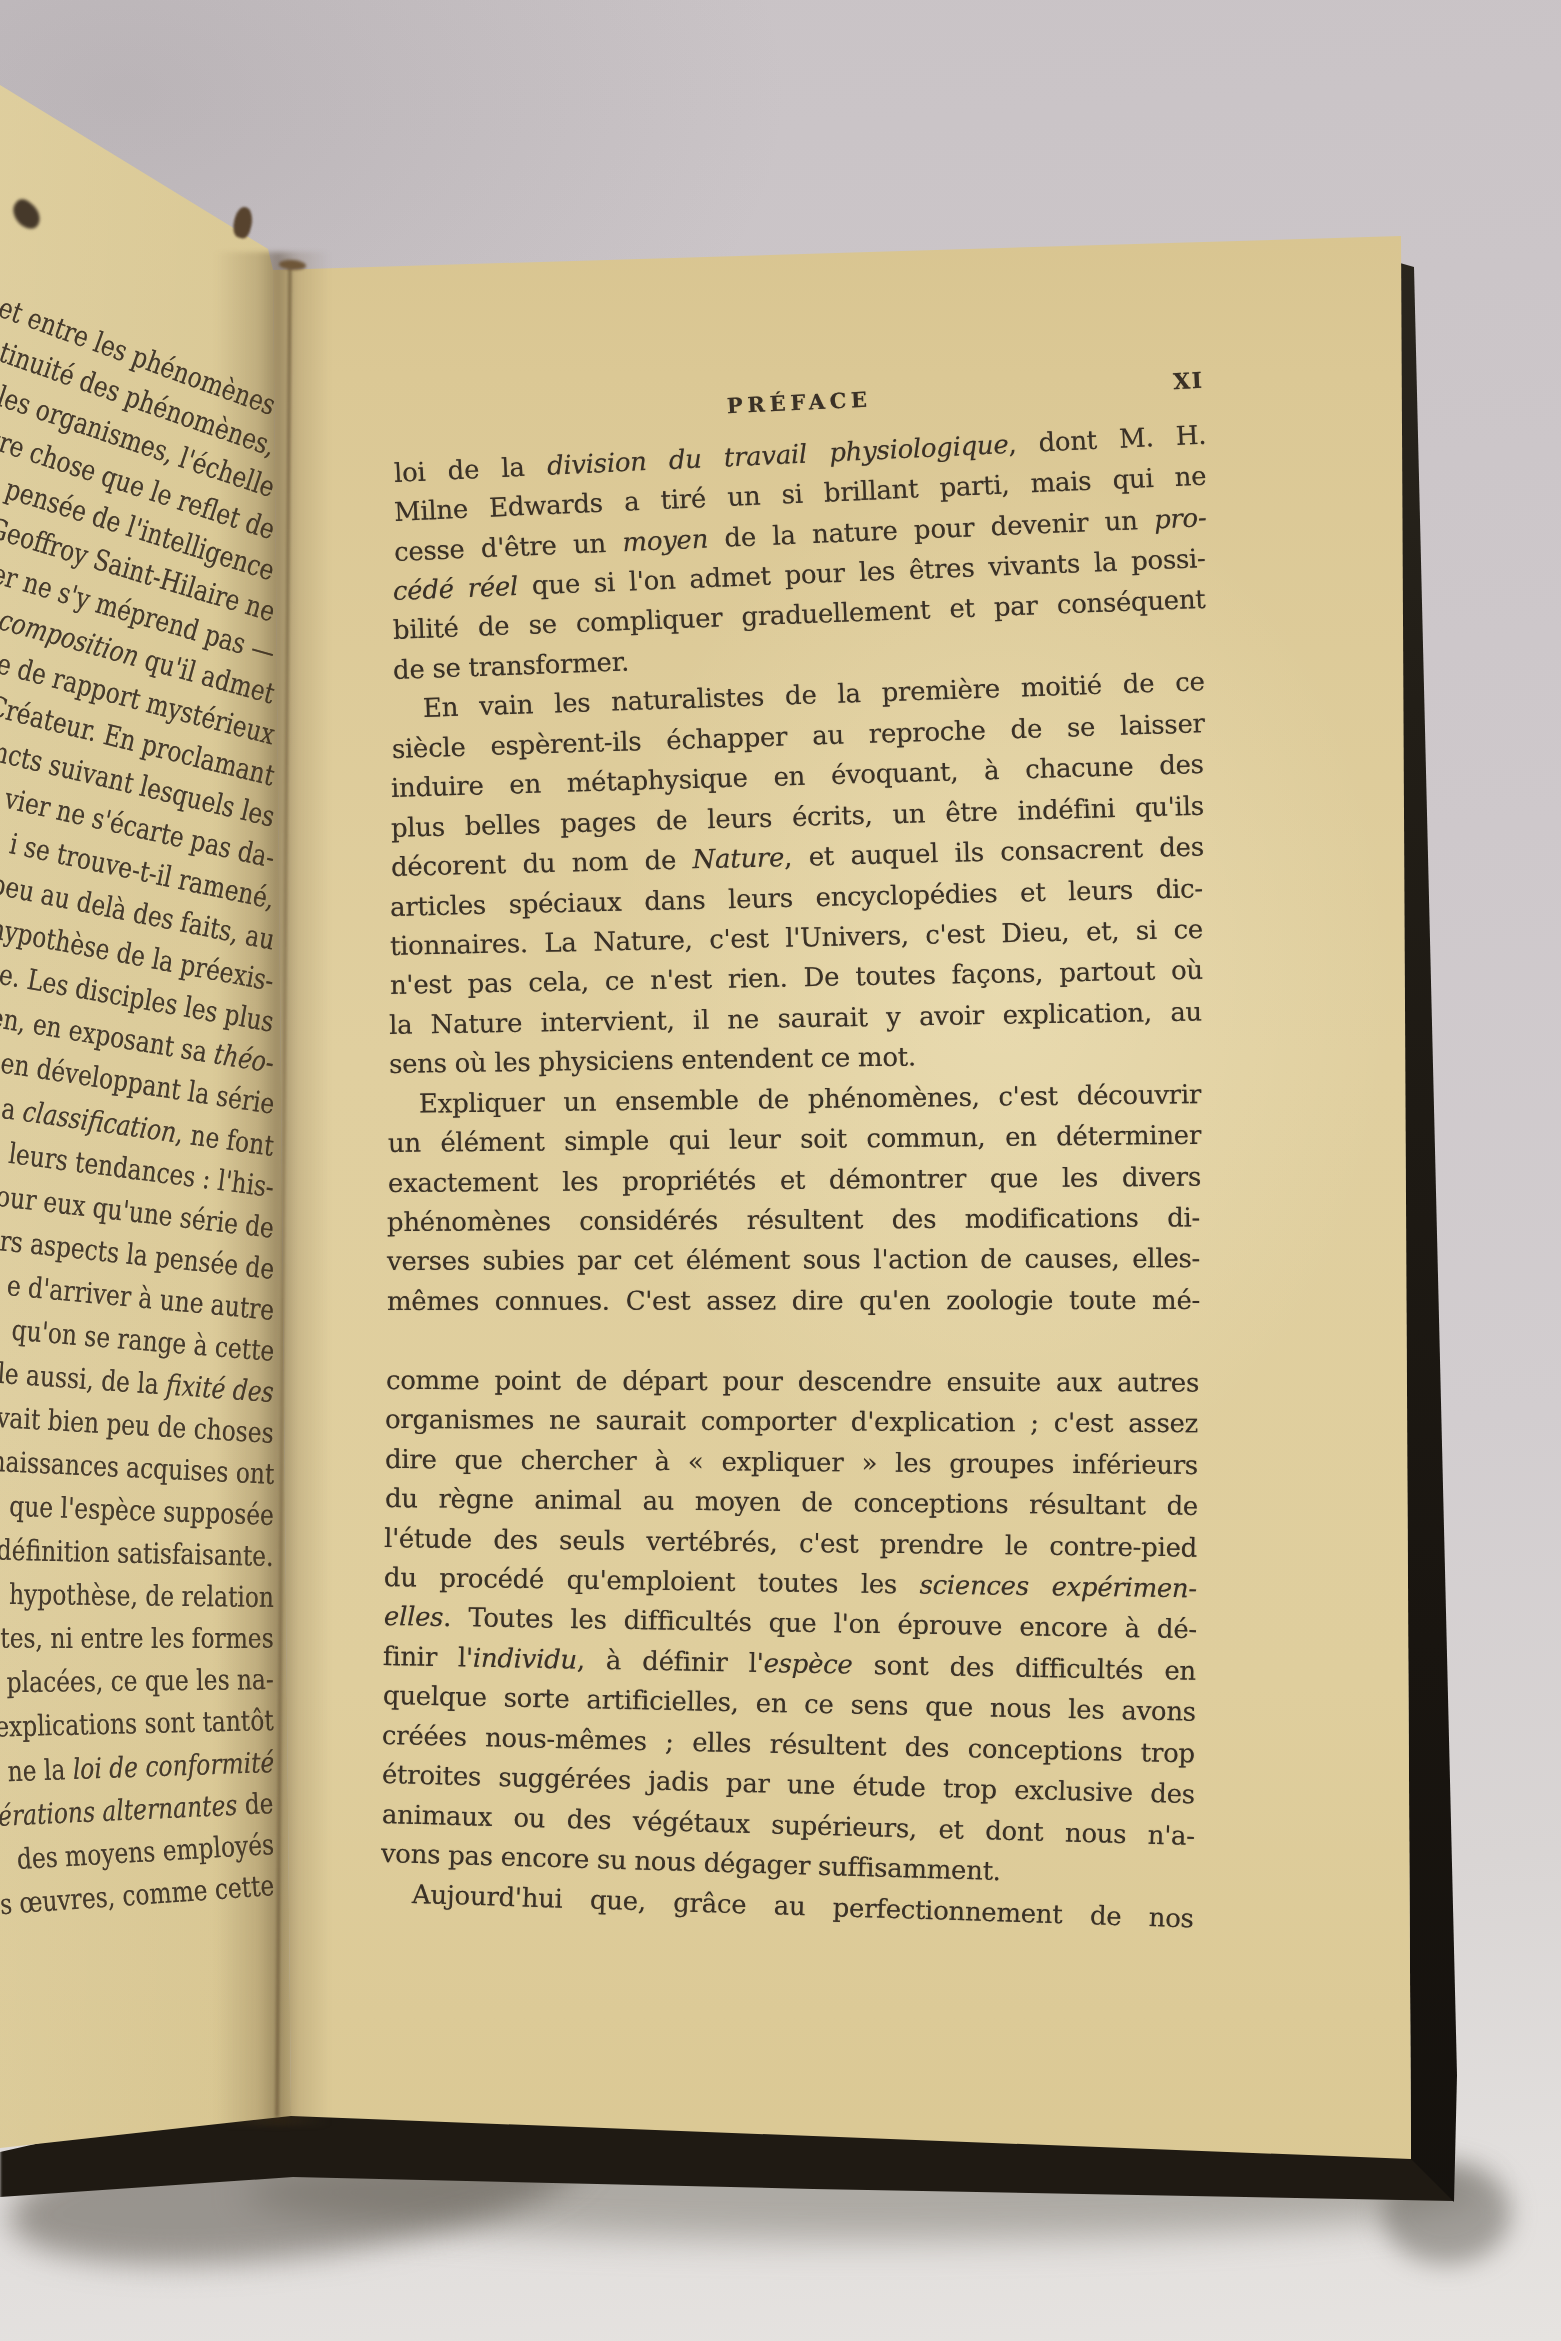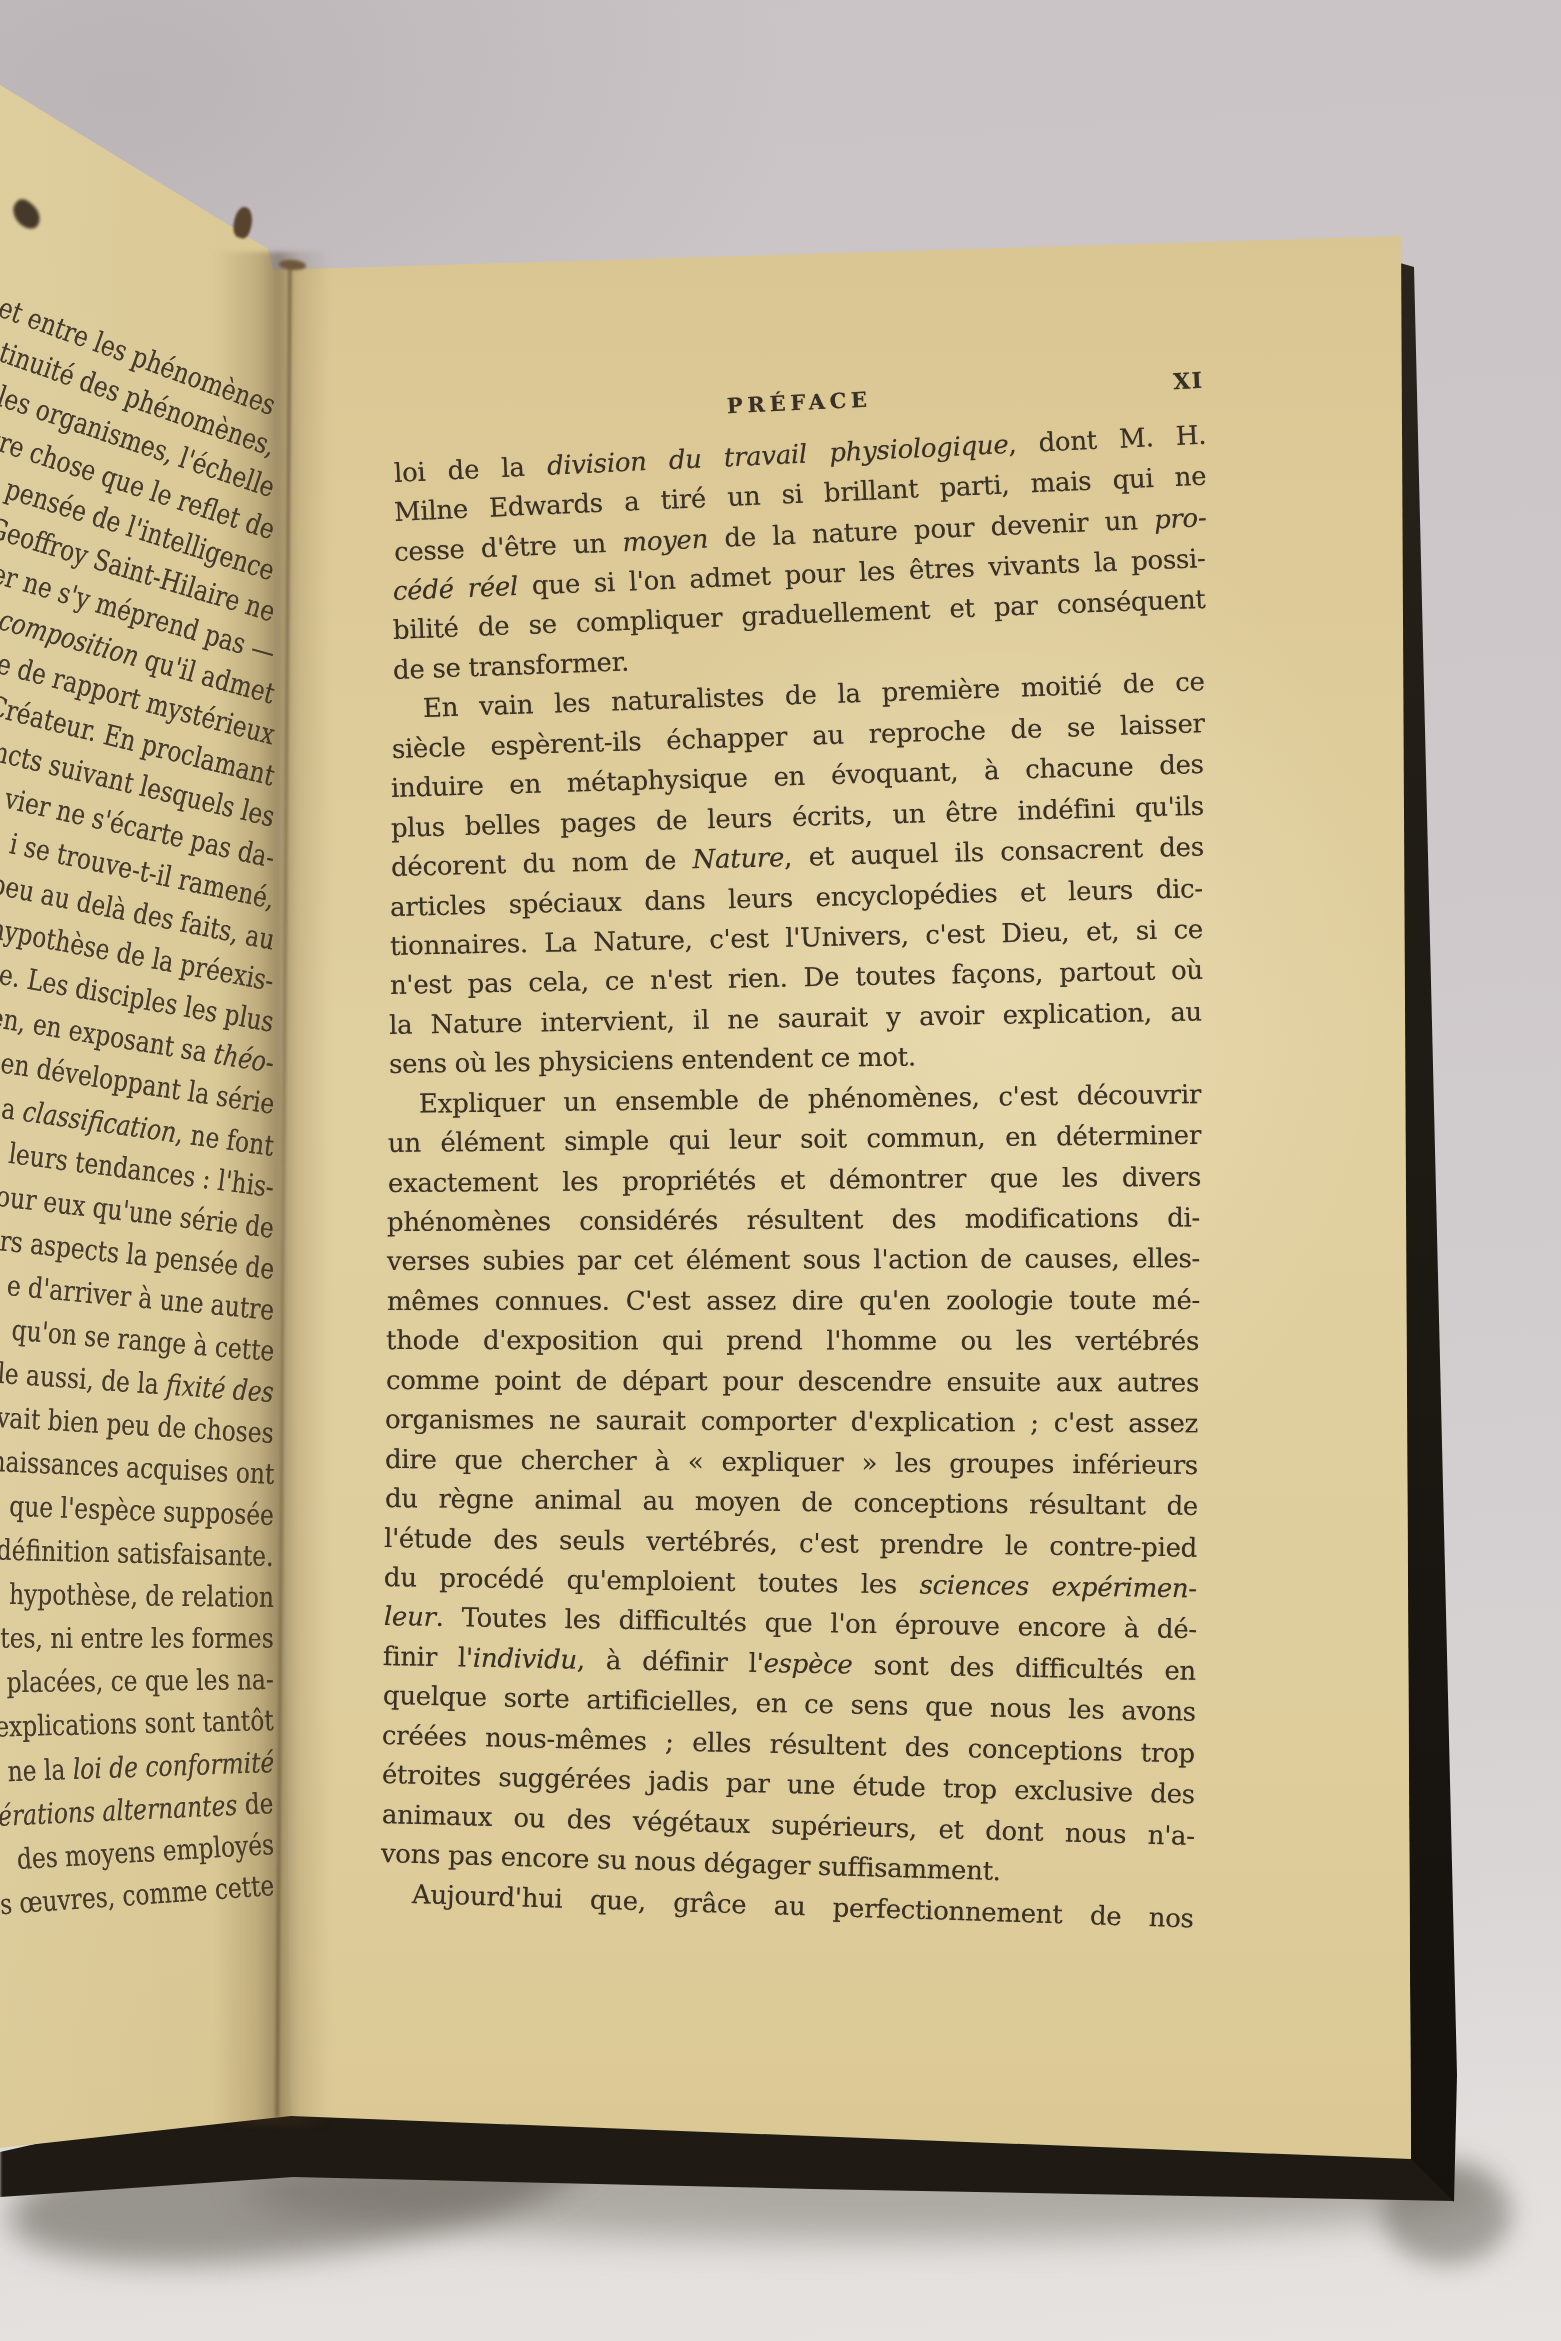--- a/index.html
+++ b/index.html
@@ -140,28 +140,27 @@
         <div class="rline just" style="top: 926px; left: 390px; transform: rotate(-1.2deg);"><span>tionnaires. La Nature, c'est l'Univers, c'est Dieu, et, si ce</span></div>
         <div class="rline just" style="top: 965px; left: 390px; transform: rotate(-1.075deg);"><span>n'est pas cela, ce n'est rien. De toutes façons, partout où</span></div>
         <div class="rline just" style="top: 1005px; left: 389px; transform: rotate(-0.95deg);"><span>la Nature intervient, il ne saurait y avoir explication, au</span></div>
         <div class="rline" style="top: 1044px; left: 389px; transform: rotate(-0.825deg);"><span>sens où les physiciens entendent ce mot.</span></div>
         <div class="rline just" style="top: 1084px; left: 388px; text-indent: 31px; transform: rotate(-0.7deg);"><span>Expliquer un ensemble de phénomènes, c'est découvrir</span></div>
         <div class="rline just" style="top: 1123px; left: 388px; transform: rotate(-0.575deg);"><span>un élément simple qui leur soit commun, en déterminer</span></div>
         <div class="rline just" style="top: 1163px; left: 388px; transform: rotate(-0.45deg);"><span>exactement les propriétés et démontrer que les divers</span></div>
         <div class="rline just" style="top: 1202px; left: 387px; transform: rotate(-0.325deg);"><span>phénomènes considérés résultent des modifications di-</span></div>
         <div class="rline just" style="top: 1241px; left: 387px; transform: rotate(-0.2deg);"><span>verses subies par cet élément sous l'action de causes, elles-</span></div>
         <div class="rline just" style="top: 1281px; left: 387px; transform: rotate(-0.075deg);"><span>mêmes connues. C'est assez dire qu'en zoologie toute mé-</span></div>
-        <div class="rline just" style="top: 1320px; left: 386px; transform: rotate(0.0499999deg);"><span>thode d'exposition qui prend l'homme ou les vertébrés</span></div>
         <div class="rline just" style="top: 1360px; left: 386px; transform: rotate(0.175deg);"><span>comme point de départ pour descendre ensuite aux autres</span></div>
         <div class="rline just" style="top: 1399px; left: 385px; transform: rotate(0.3deg);"><span>organismes ne saurait comporter d'explication ; c'est assez</span></div>
         <div class="rline just" style="top: 1439px; left: 385px; transform: rotate(0.425deg);"><span>dire que chercher à « expliquer » les groupes inférieurs</span></div>
         <div class="rline just" style="top: 1478px; left: 385px; transform: rotate(0.55deg);"><span>du règne animal au moyen de conceptions résultant de</span></div>
         <div class="rline just" style="top: 1518px; left: 384px; transform: rotate(0.675deg);"><span>l'étude des seuls vertébrés, c'est prendre le contre-pied</span></div>
         <div class="rline just" style="top: 1557px; left: 384px; transform: rotate(0.8deg);"><span>du procédé qu'emploient toutes les </span><i>sciences expérimen-</i></div>
-        <div class="rline just" style="top: 1596px; left: 384px; transform: rotate(0.925deg);"><i>leur</i><span>. Toutes les difficultés que l'on éprouve encore à dé-</span></div>
+        <div class="rline just" style="top: 1596px; left: 384px; transform: rotate(0.925deg);"><i>elles</i><span>. Toutes les difficultés que l'on éprouve encore à dé-</span></div>
         <div class="rline just" style="top: 1636px; left: 383px; transform: rotate(1.05deg);"><span>finir l'</span><i>individu</i><span>, à définir l'</span><i>espèce</i><span> sont des difficultés en</span></div>
         <div class="rline just" style="top: 1675px; left: 383px; transform: rotate(1.175deg);"><span>quelque sorte artificielles, en ce sens que nous les avons</span></div>
         <div class="rline just" style="top: 1715px; left: 382px; transform: rotate(1.3deg);"><span>créées nous-mêmes ; elles résultent des conceptions trop</span></div>
         <div class="rline just" style="top: 1754px; left: 382px; transform: rotate(1.425deg);"><span>étroites suggérées jadis par une étude trop exclusive des</span></div>
         <div class="rline just" style="top: 1794px; left: 382px; transform: rotate(1.55deg);"><span>animaux ou des végétaux supérieurs, et dont nous n'a-</span></div>
         <div class="rline" style="top: 1833px; left: 381px; transform: rotate(1.675deg);"><span>vons pas encore su nous dégager suffisamment.</span></div>
         <div class="rline just" style="top: 1873px; left: 381px; text-indent: 31px; transform: rotate(1.8deg);"><span>Aujourd'hui que, grâce au perfectionnement de nos</span></div>
       </div>
   </div>
 

